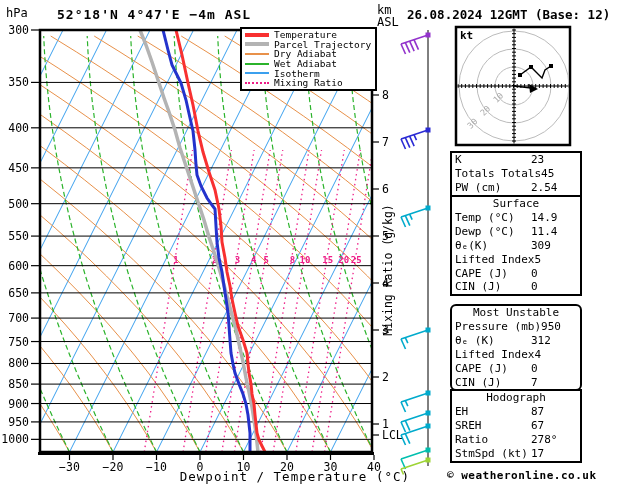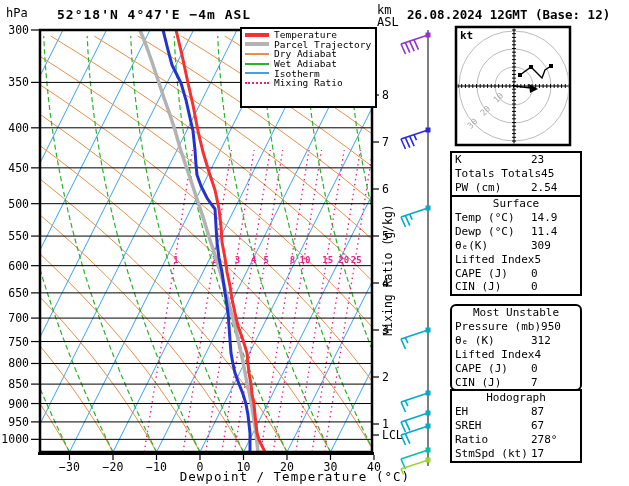--- a/index.html
+++ b/index.html
@@ -3,21 +3,21 @@
 <meta charset="utf-8">
 <style>
   html,body{margin:0;padding:0;background:#fff;}
   #stage{position:relative;width:615px;height:486px;background:#fff;
          font-family:"DejaVu Sans Mono",monospace;color:#000;overflow:hidden;}
   .abs{position:absolute;}
   #hpa-label{left:6px;top:6px;font-size:12px;}
   #main-title{left:57px;top:7px;font-size:13px;font-weight:bold;letter-spacing:1px;}
   #km-label{left:377px;top:4px;font-size:12px;line-height:12px;}
   #date-title{left:407px;top:7px;font-size:12.5px;font-weight:bold;}
-  #legend{left:240px;top:27px;width:130px;border:2px solid #000;background:#fff;padding:1px 0 18px 3px;z-index:5;}
+  #legend{left:240px;top:27px;width:130px;border:2px solid #000;background:#fff;padding:1px 0 1px 3px;z-index:5;}
   .legend-row{display:flex;align-items:center;height:9.6px;}
   .legend-swatch{width:24px;margin-right:5px;flex:none;}
   .legend-label{font-size:9.5px;white-space:nowrap;}
   .tbox{left:450px;width:132px;border:2px solid #000;background:#fff;
         font-size:11px;line-height:13.9px;padding:0 3px;box-sizing:border-box;}
   .tbox .hdr{text-align:center;}
   .trow{display:flex;}
   .trow .lbl{flex:1;white-space:nowrap;}
   .trow .val{width:46px;white-space:nowrap;}
   #box-indices{top:151px;}
@@ -479,13 +479,14 @@
         <span class="lbl">Ratio</span>
         <span class="val">278°</span>
       </div>
       <div class="trow">
         <span class="lbl">StmSpd (kt)</span>
         <span class="val">17</span>
       </div>
     </div>
 
   <div class="abs" id="xaxis-title">Dewpoint / Temperature (°C)</div>
+  <div class="abs" id="footer">© weatheronline.co.uk</div>
 </div>
 
 </body></html>

